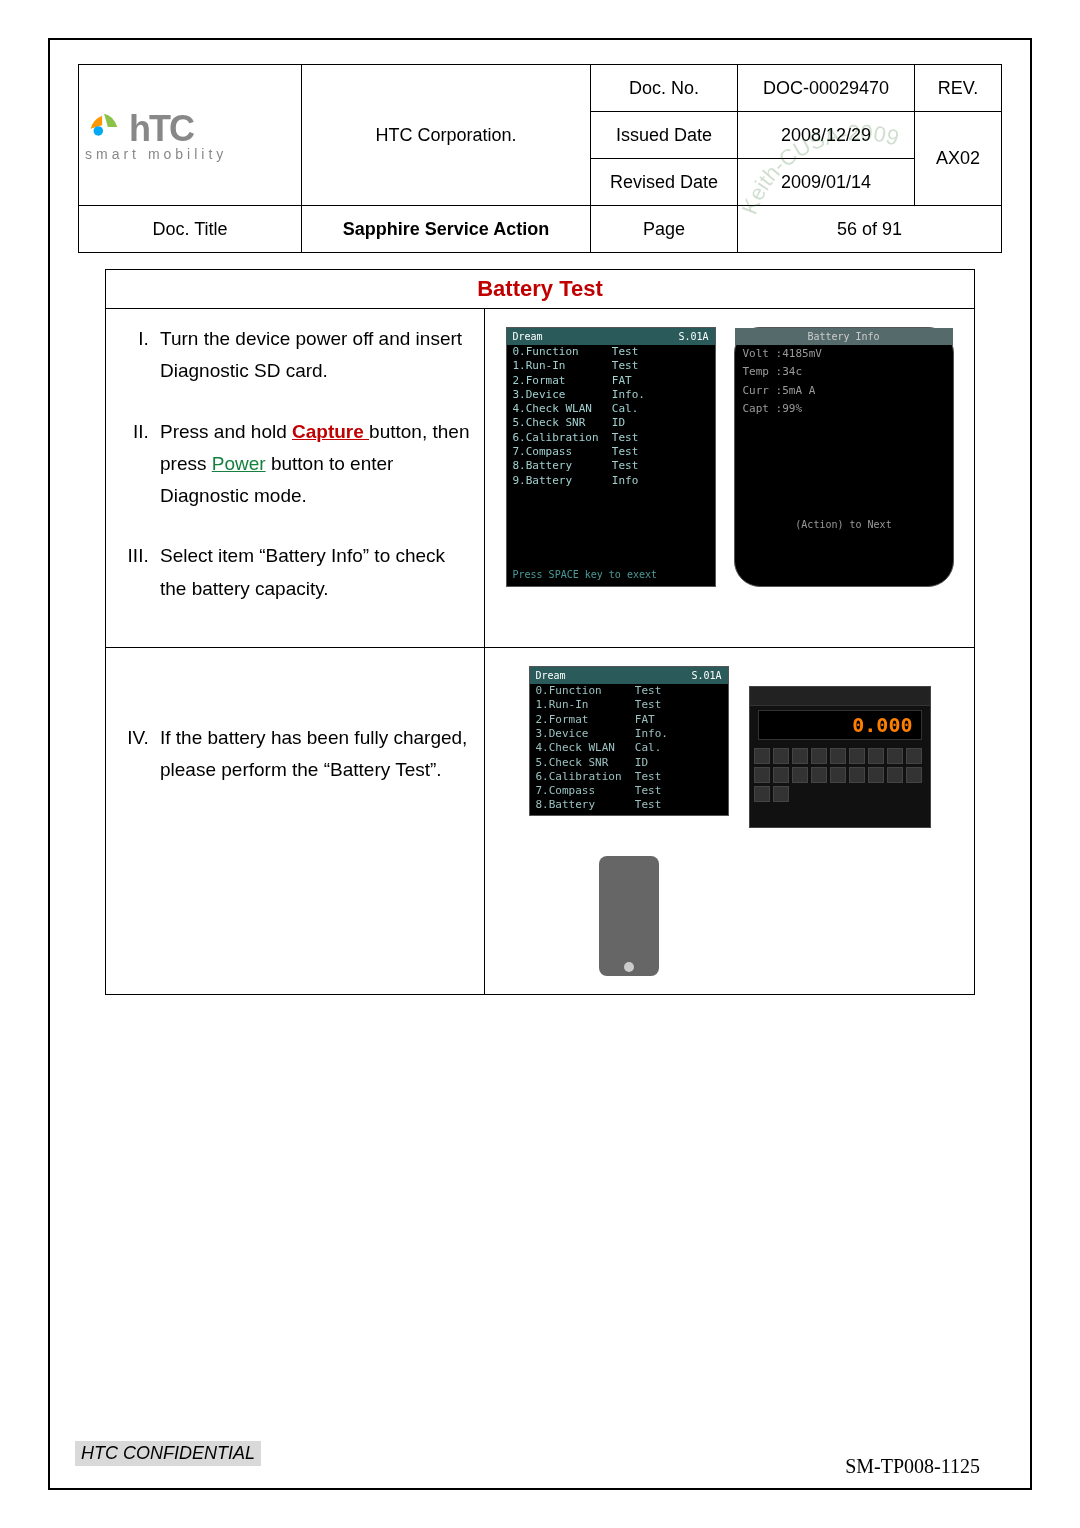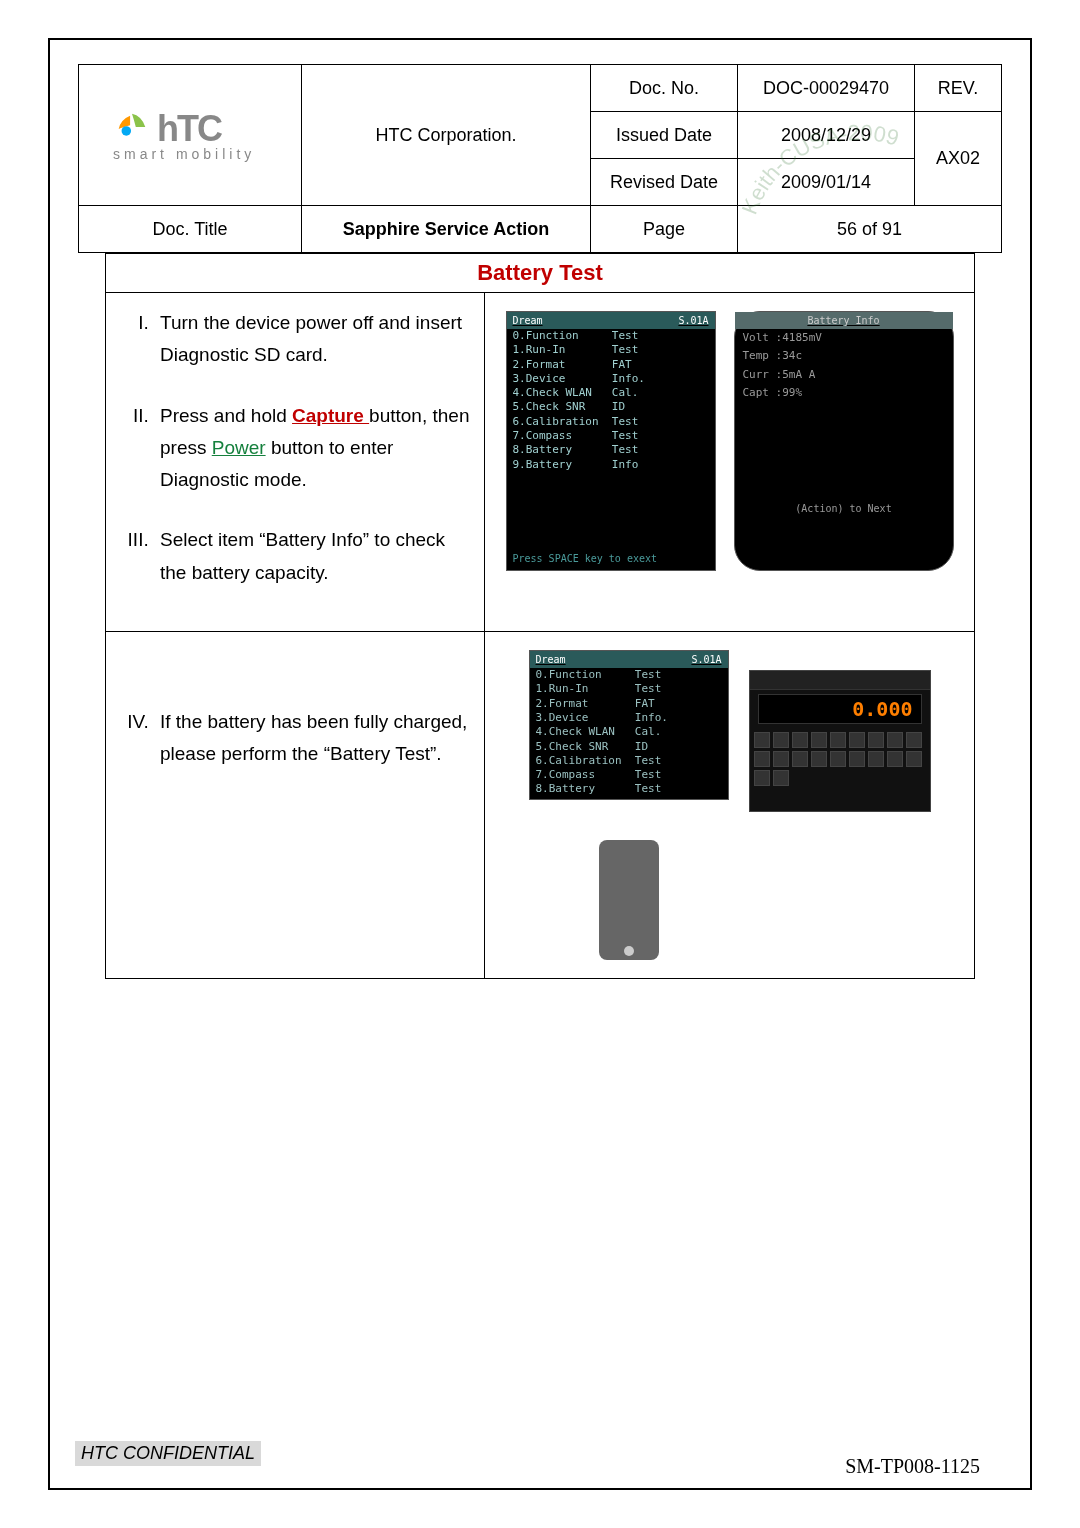--- a/index.html
+++ b/index.html
@@ -37,21 +37,20 @@
   }
   .header-table .logo-cell {
     width: 210px;
     padding: 2px 6px;
   }
   .logo {
     display: flex;
     flex-direction: column;
     align-items: flex-start;
     color: #888;
-    margin-left: 28px;
   }
   .logo-top {
     display: flex;
     align-items: center;
     gap: 6px;
   }
   .logo-graphic {
     width: 38px;
     height: 38px;
     position: relative;
@@ -73,35 +72,35 @@
   .corp-name { font-size: 26px; }
   .section-heading {
     font-size: 24px;
     font-weight: bold;
     margin: 38px 0 20px 22px;
   }
   
   .battery-table {
     border-collapse: collapse;
     width: 870px;
-    margin: 0 auto;
+    margin: 16px auto;
   }
   .battery-table td, .battery-table th {
     border: 1px solid #000;
     vertical-align: top;
   }
   .battery-table th {
     color: #c00000;
     font-size: 22px;
     font-weight: bold;
     padding: 6px;
     text-align: center;
   }
   .steps-cell { width: 350px; padding: 14px 12px 14px 16px; }
-  .img-cell { padding: 18px; text-align: center; text-decoration: underline; }
+  .img-cell { padding: 18px; text-align: center; }
   ol.steps {
     list-style-type: upper-roman;
     margin: 0;
     padding-left: 32px;
     font-size: 19px;
     line-height: 1.7;
   }
   ol.steps li { margin-bottom: 28px; padding-left: 6px; }
   .kw-capture { color: #c00000; font-weight: bold; text-decoration: underline; }
   .kw-power { color: #15803d; font-weight: normal; text-decoration: underline; }

